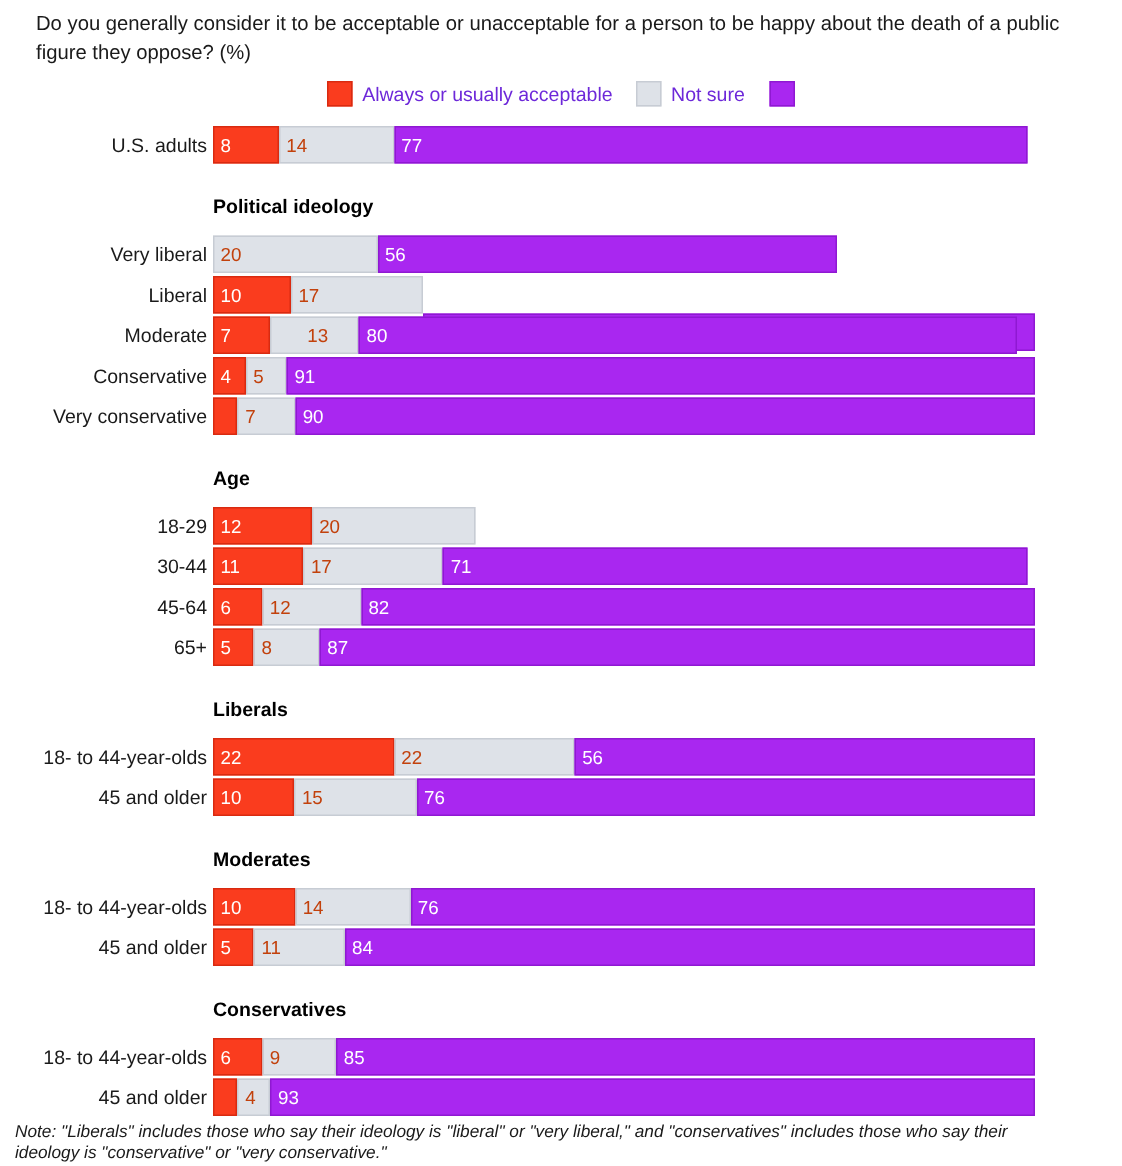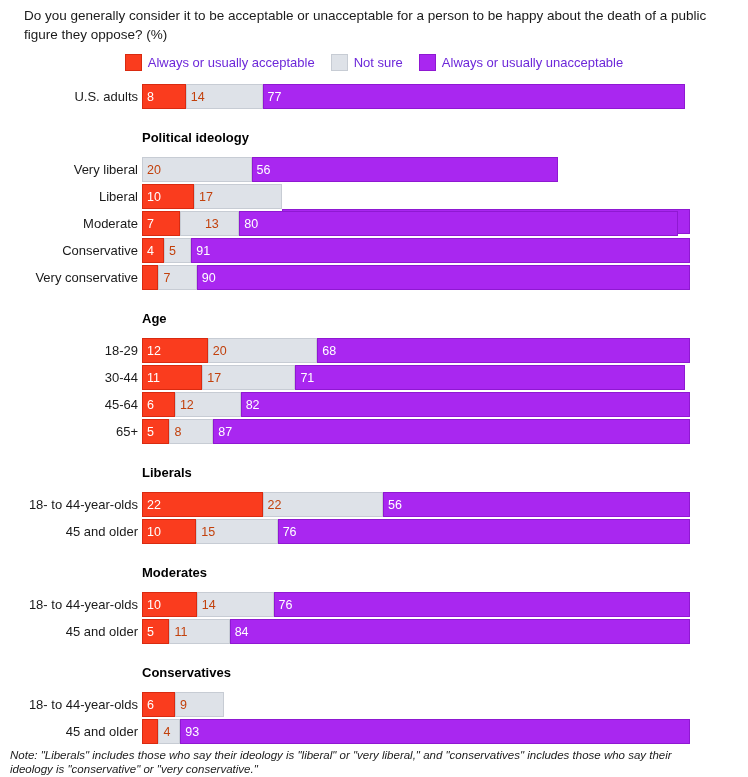--- a/index.html
+++ b/index.html
@@ -145,21 +145,20 @@
   <div class="legend-item">
     <span class="legend-swatch seg-acceptable"></span>
     <span class="legend-label">Always or usually acceptable</span>
   </div>
   <div class="legend-item">
     <span class="legend-swatch seg-notsure"></span>
     <span class="legend-label">Not sure</span>
   </div>
   <div class="legend-item">
     <span class="legend-swatch seg-unacceptable"></span>
-    <span class="legend-label">Always or usually unacceptable</span>
   </div>
 </div>
 
 <div class="chart" id="chart-root">
     <div class="group">
       <div class="row">
         <div class="row-label">U.S. adults</div>
         <div class="bar">
           <div class="seg seg-acceptable" style="width: 43.84px;">
             <span class="seg-val">8</span>
@@ -251,23 +250,20 @@
       <div class="group-spacer-top"></div>
       <div class="row">
         <div class="row-label">18-29</div>
         <div class="bar">
           <div class="seg seg-acceptable" style="width: 65.76px;">
             <span class="seg-val">12</span>
           </div>
           <div class="seg seg-notsure" style="width: 109.6px;">
             <span class="seg-val">20</span>
           </div>
-          <div class="seg seg-unacceptable" style="width: 372.64px;">
-            <span class="seg-val">68</span>
-          </div>
         </div>
       </div>
       <div class="row">
         <div class="row-label">30-44</div>
         <div class="bar">
           <div class="seg seg-acceptable" style="width: 60.28px;">
             <span class="seg-val">11</span>
           </div>
           <div class="seg seg-notsure" style="width: 93.16px;">
             <span class="seg-val">17</span>
@@ -378,20 +374,23 @@
       <div class="group-spacer-top"></div>
       <div class="row">
         <div class="row-label">18- to 44-year-olds</div>
         <div class="bar">
           <div class="seg seg-acceptable" style="width: 32.88px;">
             <span class="seg-val">6</span>
           </div>
           <div class="seg seg-notsure" style="width: 49.32px;">
             <span class="seg-val">9</span>
           </div>
+          <div class="seg seg-unacceptable" style="width: 465.8px;">
+            <span class="seg-val">85</span>
+          </div>
         </div>
       </div>
       <div class="row">
         <div class="row-label">45 and older</div>
         <div class="bar">
           <div class="seg seg-acceptable" style="width: 16.44px;">
             <span class="seg-val"></span>
           </div>
           <div class="seg seg-notsure" style="width: 21.92px;">
             <span class="seg-val">4</span>

